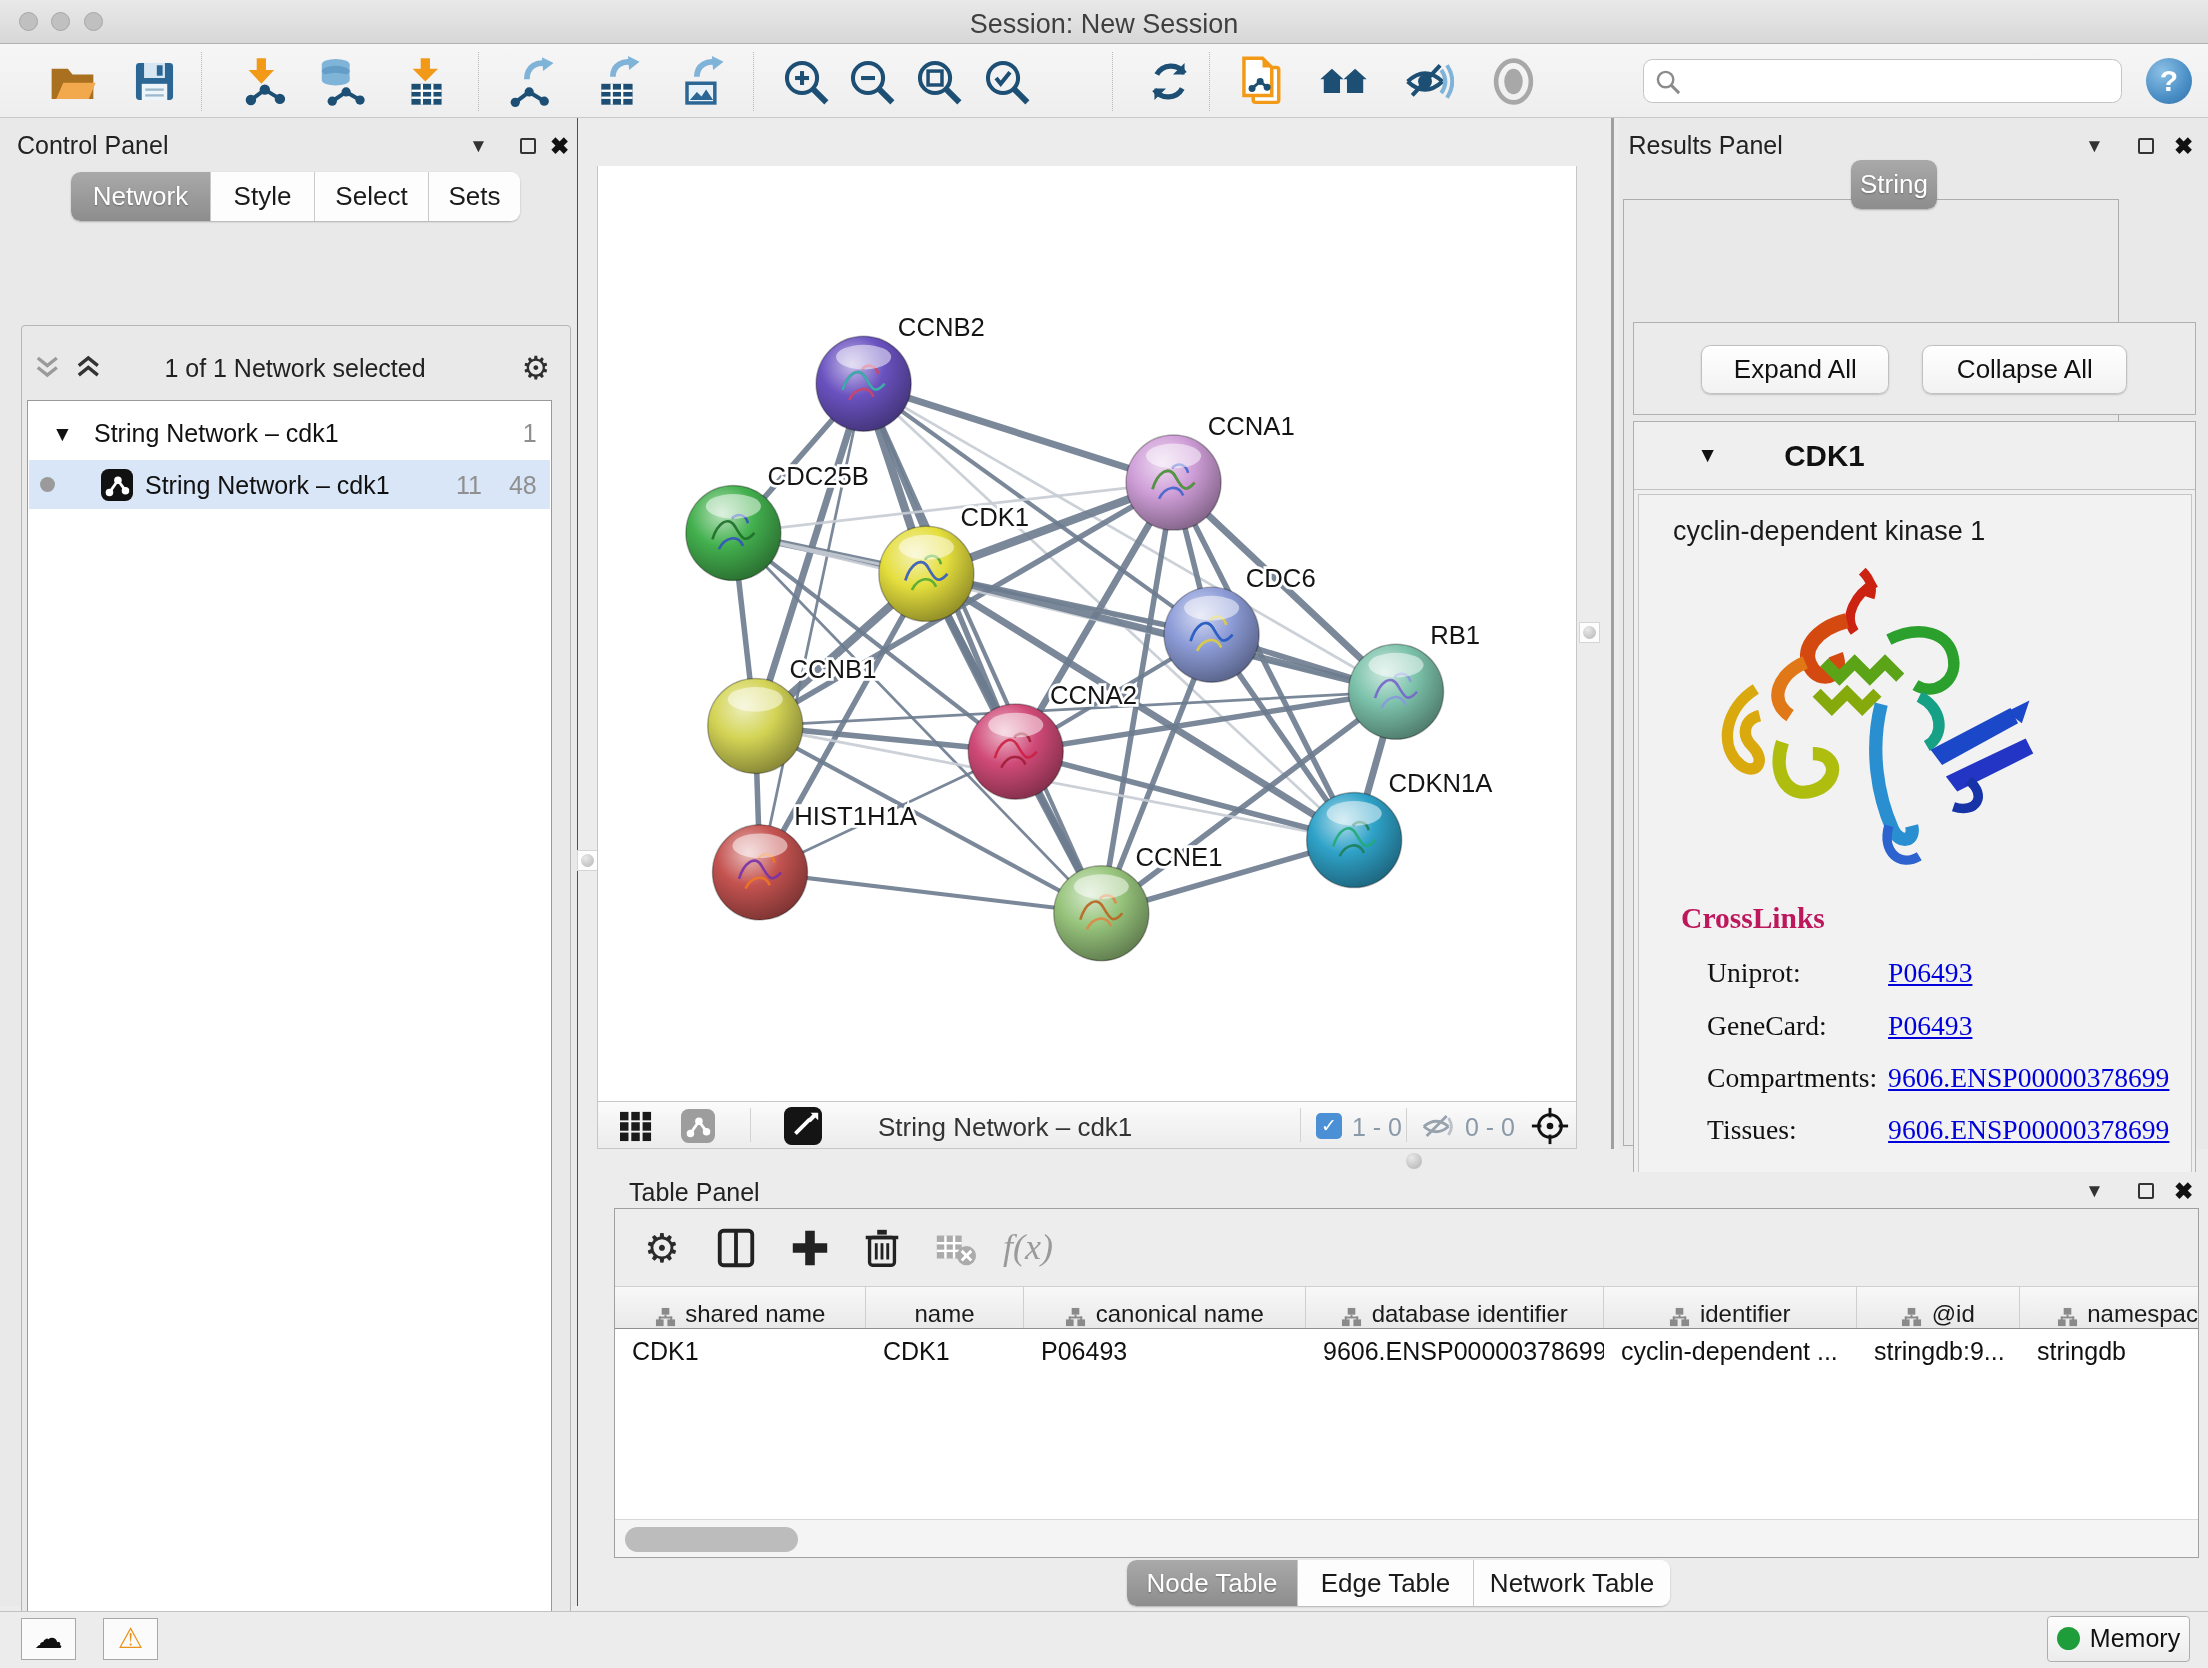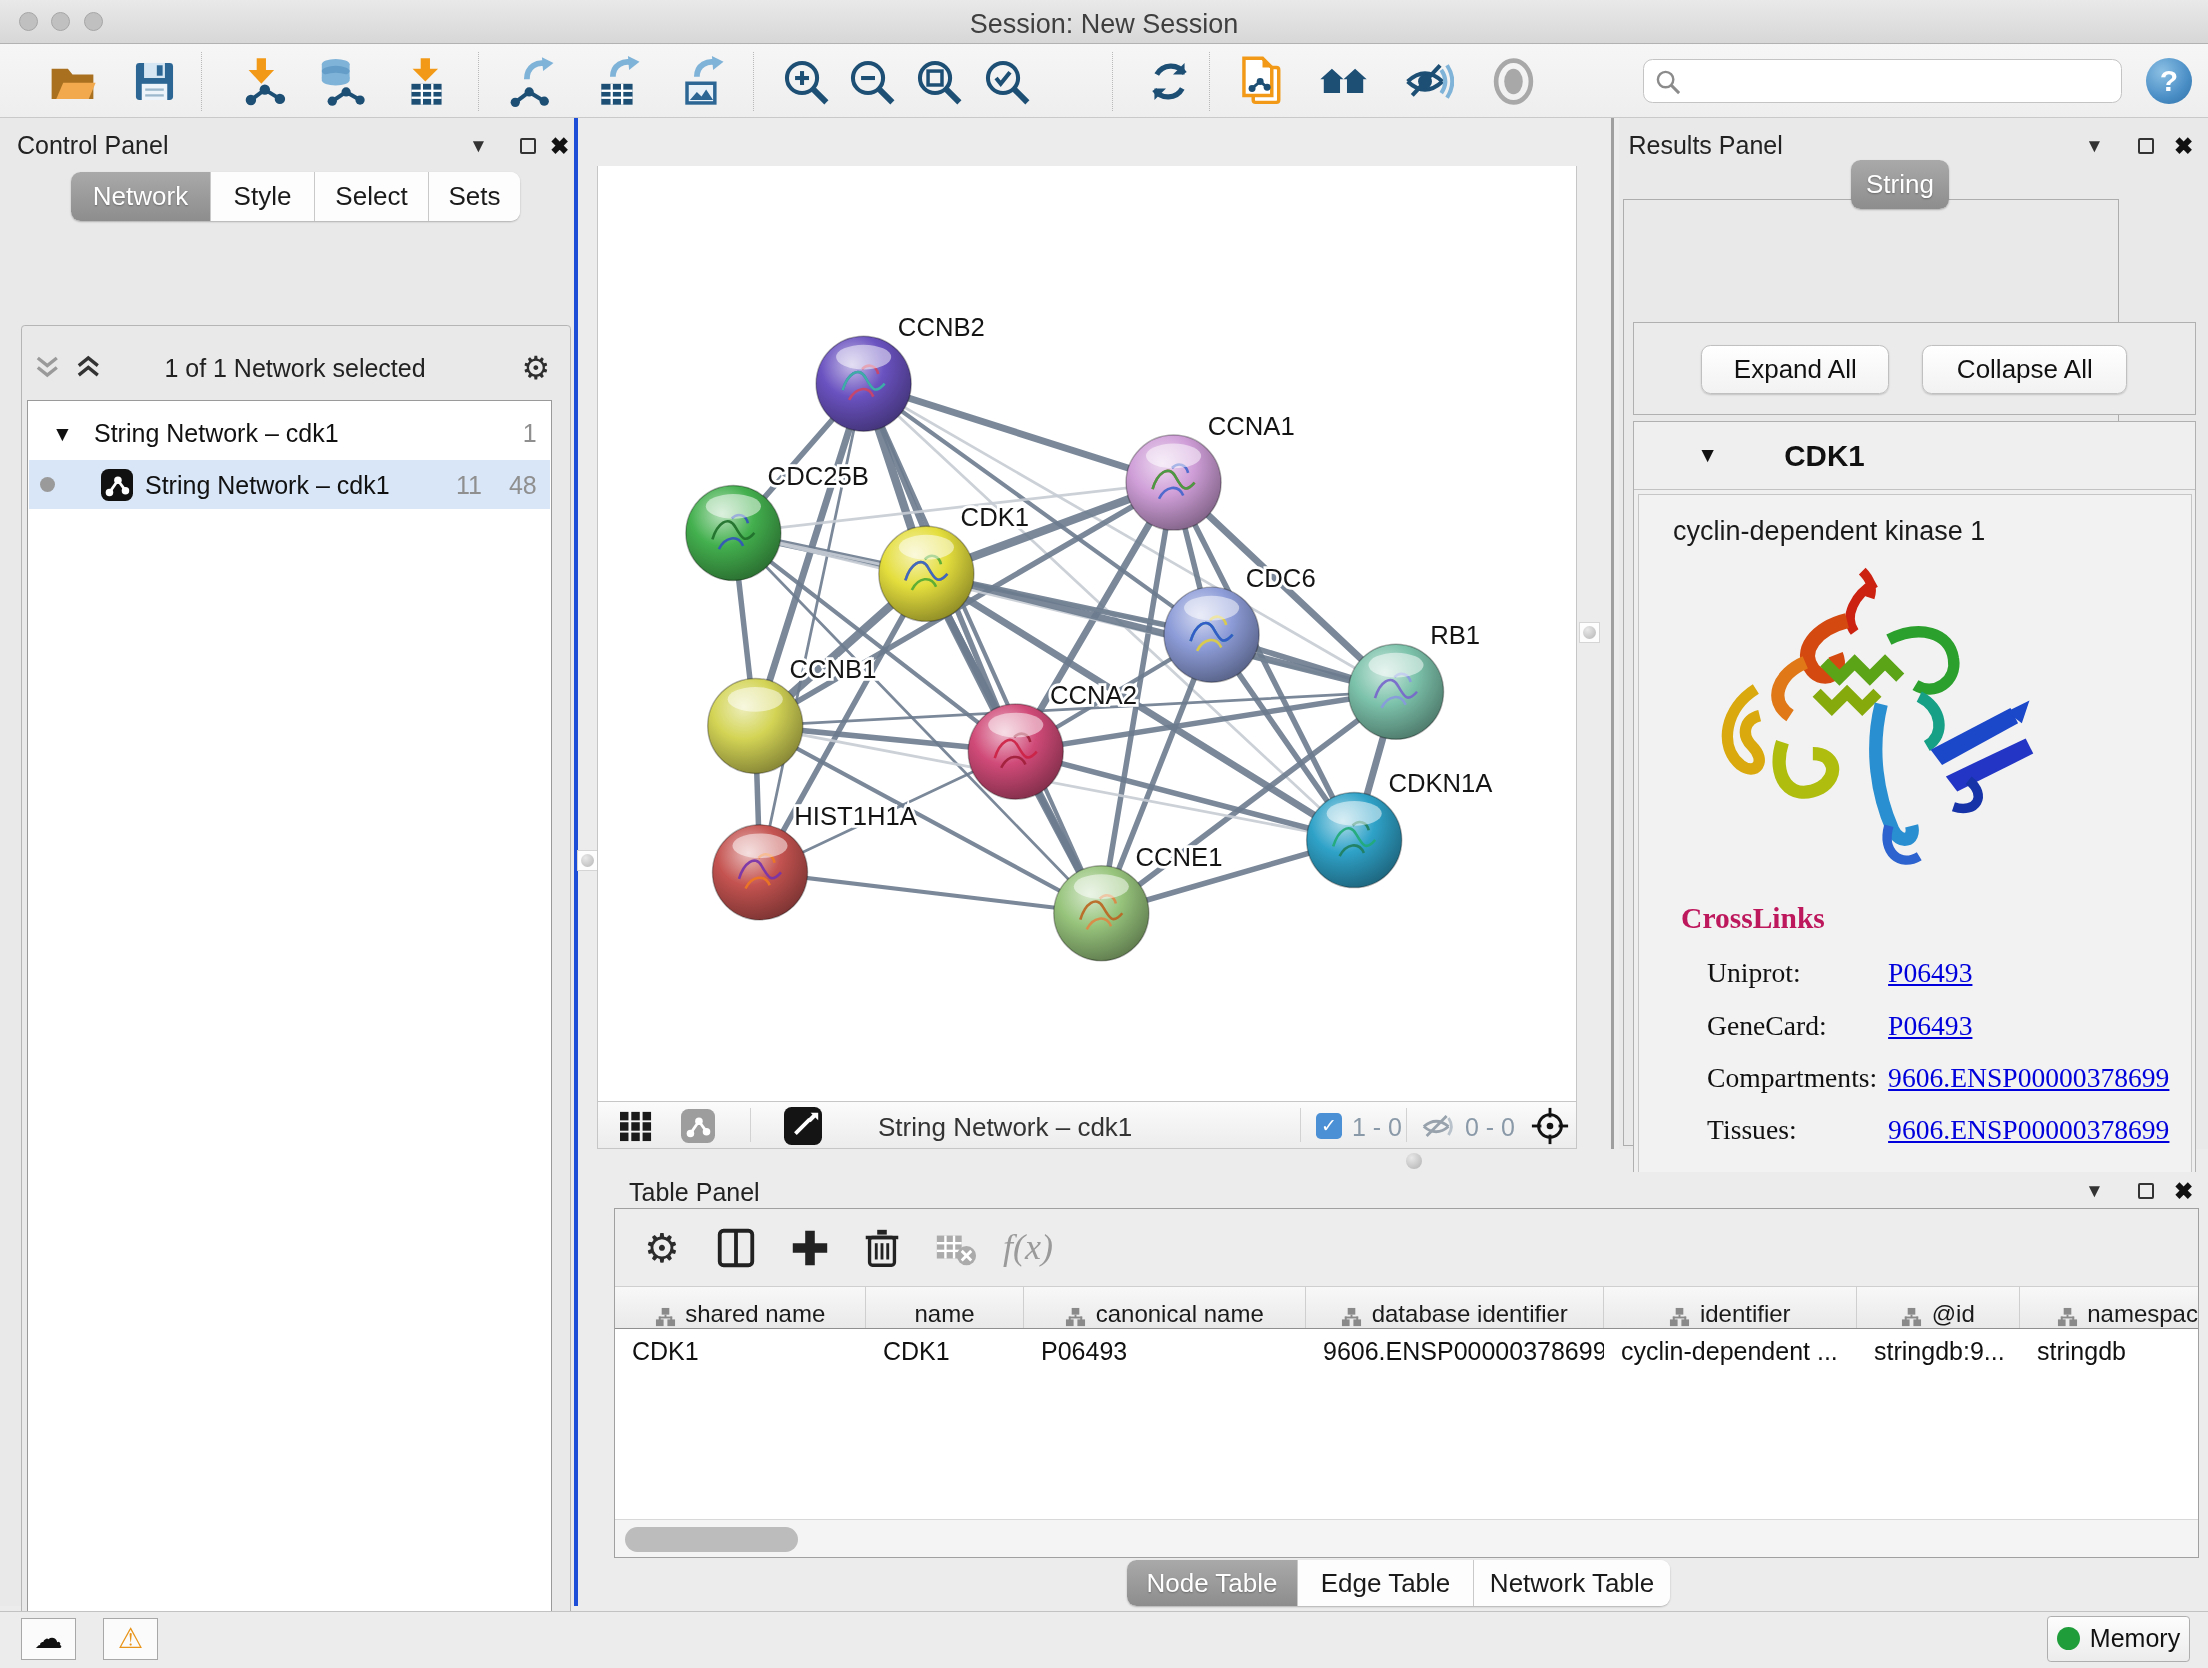--- a/index.html
+++ b/index.html
@@ -28,21 +28,21 @@
     color:#fff; font-size:30px; font-weight:bold; text-align:center; line-height:46px; }
 
   
   .panel-title { position:absolute; font-size:25px; color:#222; }
   .ph-collapse { position:absolute; font-size:19px; color:#333; }
   .ph-float { position:absolute; width:16px; height:16px; border:2.4px solid #333; border-radius:1.9px; }
   .ph-close { position:absolute; font-size:23px; font-weight:bold; color:#111; line-height:23px; }
 
   
   .control-panel { position:absolute; left:0; top:118px; width:578px; height:1488px;
-    background:#e9e9e9; border-right:4px solid #1d4ed8; }
+    background:#e9e9e9; border-right:1px solid #1d4ed8; }
   .tabbox { position:absolute; left:21px; top:207px; width:550px; height:1370px;
     background:#e9e9e9; border:1px solid #b5b5b5; border-radius:3.8px; }
   .tabs { position:absolute; display:flex; height:49px; border-radius:9.5px;
     box-shadow:0 1px 1.9px rgba(0,0,0,.25); overflow:hidden; background:#fff; }
   .tab { display:flex; align-items:center; justify-content:center; font-size:26px;
     background:#fdfdfd; color:#1a1a1a; border-right:1px solid #c9c9c9; }
   .tab:last-child { border-right:none; }
   .tab.sel { background:linear-gradient(#a9a9a9,#8d8d8d); color:#fff; text-shadow:0 1px 1.9px rgba(0,0,0,.3); }
   .net-status-row { position:absolute; left:28.5px; top:226px; width:533px; height:49px; }
   .net-status { position:absolute; left:0; right:0; text-align:center; font-size:25px; color:#222; top:9.5px; }
@@ -627,21 +627,21 @@
             <div class="cl-value" style="top:619px">9606.ENSP00000378699</div>
             <div class="cl-label" style="top:671px">Pharos:</div>
             <div class="cl-value" style="top:671px">P06493</div>
           </div>
           <div class="rp-scrollstub"></div>
         </div>
       </div>
     </div>
 
     <div class="tabs" style="left:232px; top:42px;">
-      <div class="tab sel" style="width:98px">String</div>
+      <div class="tab sel" style="width:86px">String</div>
     </div>
   </div>
 
   <div class="table-panel">
     <div class="panel-title" style="left:32px; top:5.7px">Table Panel</div>
     <div class="ph-collapse" style="left:1488px; top:7.6px">▼</div>
     <div class="ph-float" style="left:1541px; top:10.5px"></div>
     <div class="ph-close" style="left:1577px; top:7.6px">✖</div>
 
     <div class="tp-box">

